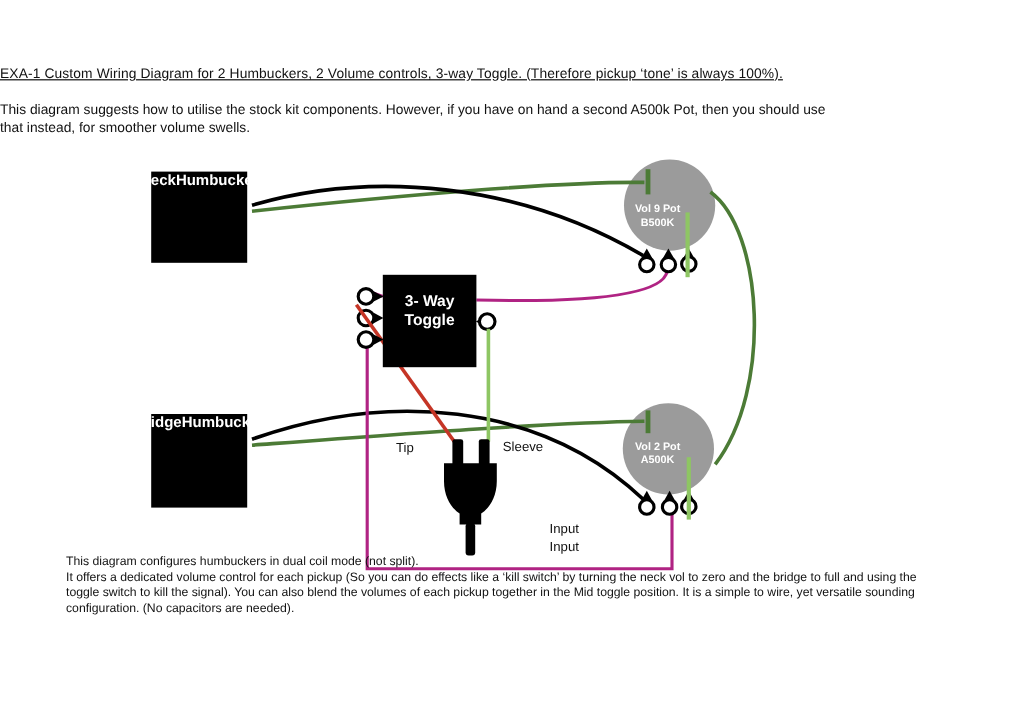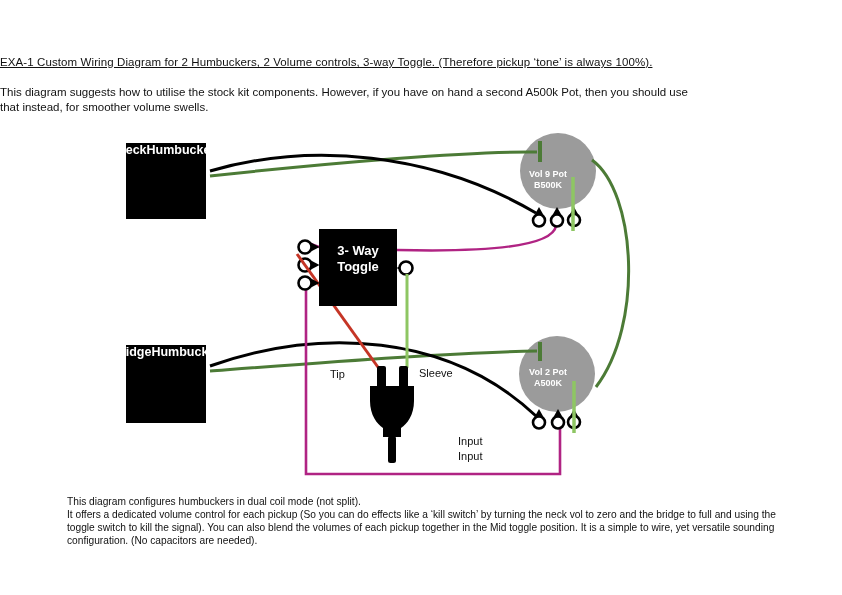--- a/index.html
+++ b/index.html
@@ -27,21 +27,21 @@
     color:#fff;font-weight:bold;font-size:9px;line-height:10.5px;
     width:100px;text-align:center;
   }
   .vol1-label{left:498px;top:169px;}
   .vol2-label{left:498px;top:367px;}
   .jack-text{font-size:11px;line-height:15px;}
   .tip-label{left:330px;top:367px;width:37px;text-align:left;}
   .sleeve-label{left:419px;top:366px;}
   .inputjack-label{left:425px;top:434px;margin-left:33px;}
   .footer{
-    left:55px;top:496px;width:760px;font-size:10.2px;line-height:12.9px;margin-left:12px;
+    left:55px;top:463px;width:760px;font-size:10.2px;line-height:12.9px;
   }
   svg{position:absolute;top:0;left:0;}
 </style>
 </head>
 <body>
 
 <svg width="842" height="595" viewBox="0 0 842 595">
 
   <circle cx="558" cy="171" r="38" fill="#9b9b9b"></circle>
   <circle cx="557" cy="374" r="38" fill="#9b9b9b"></circle>

